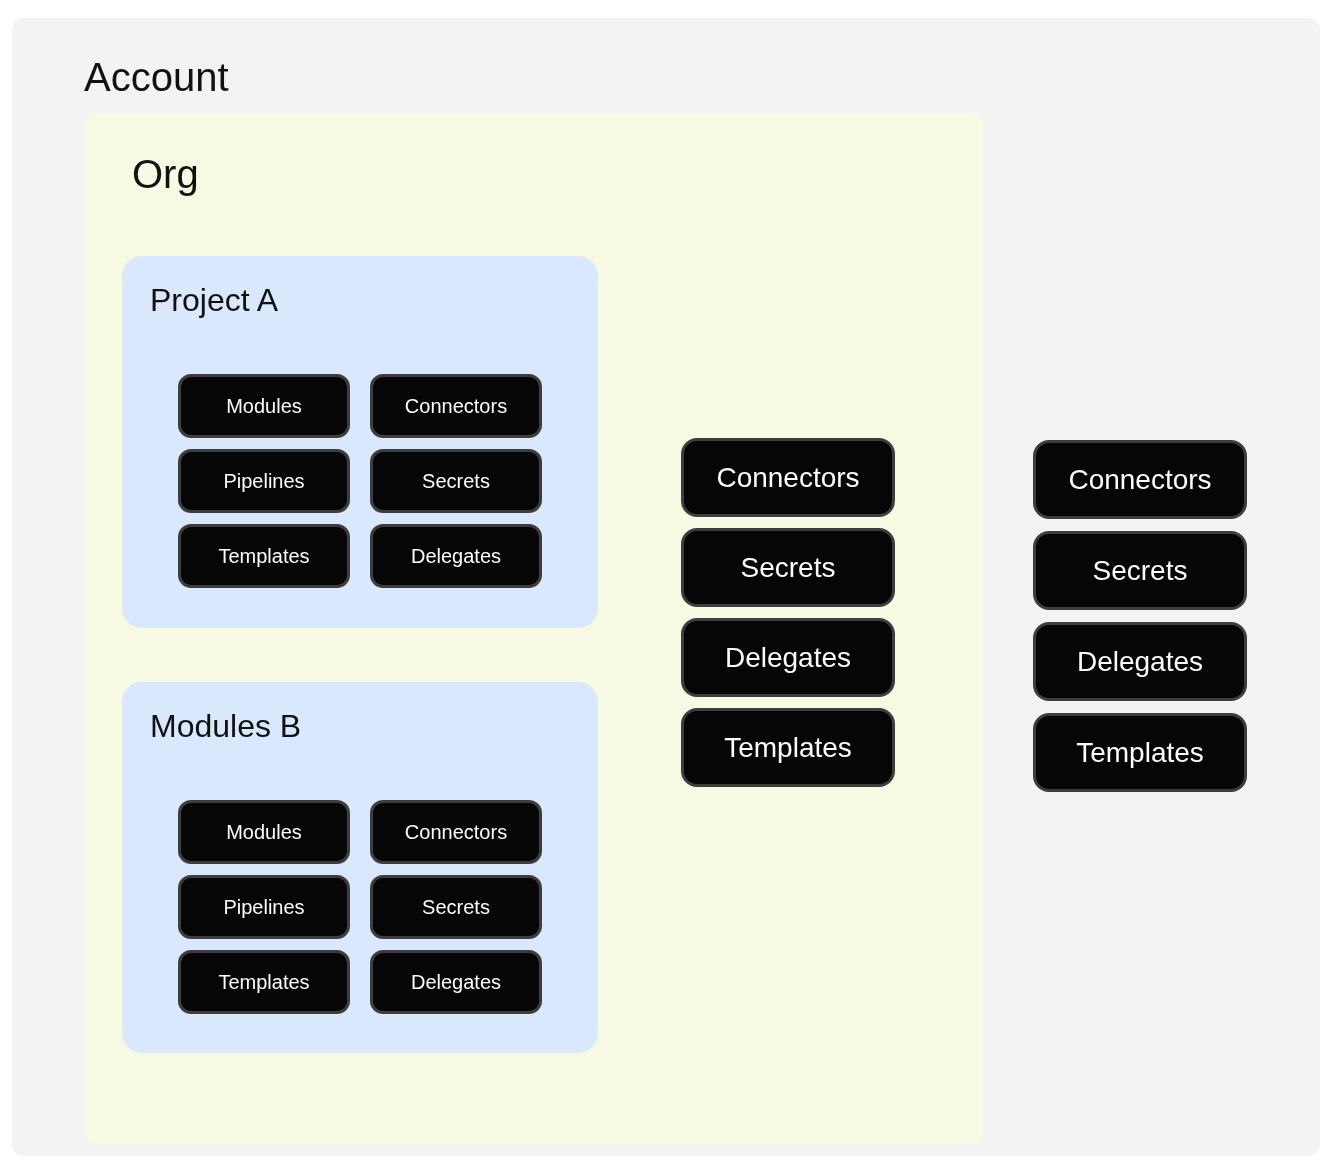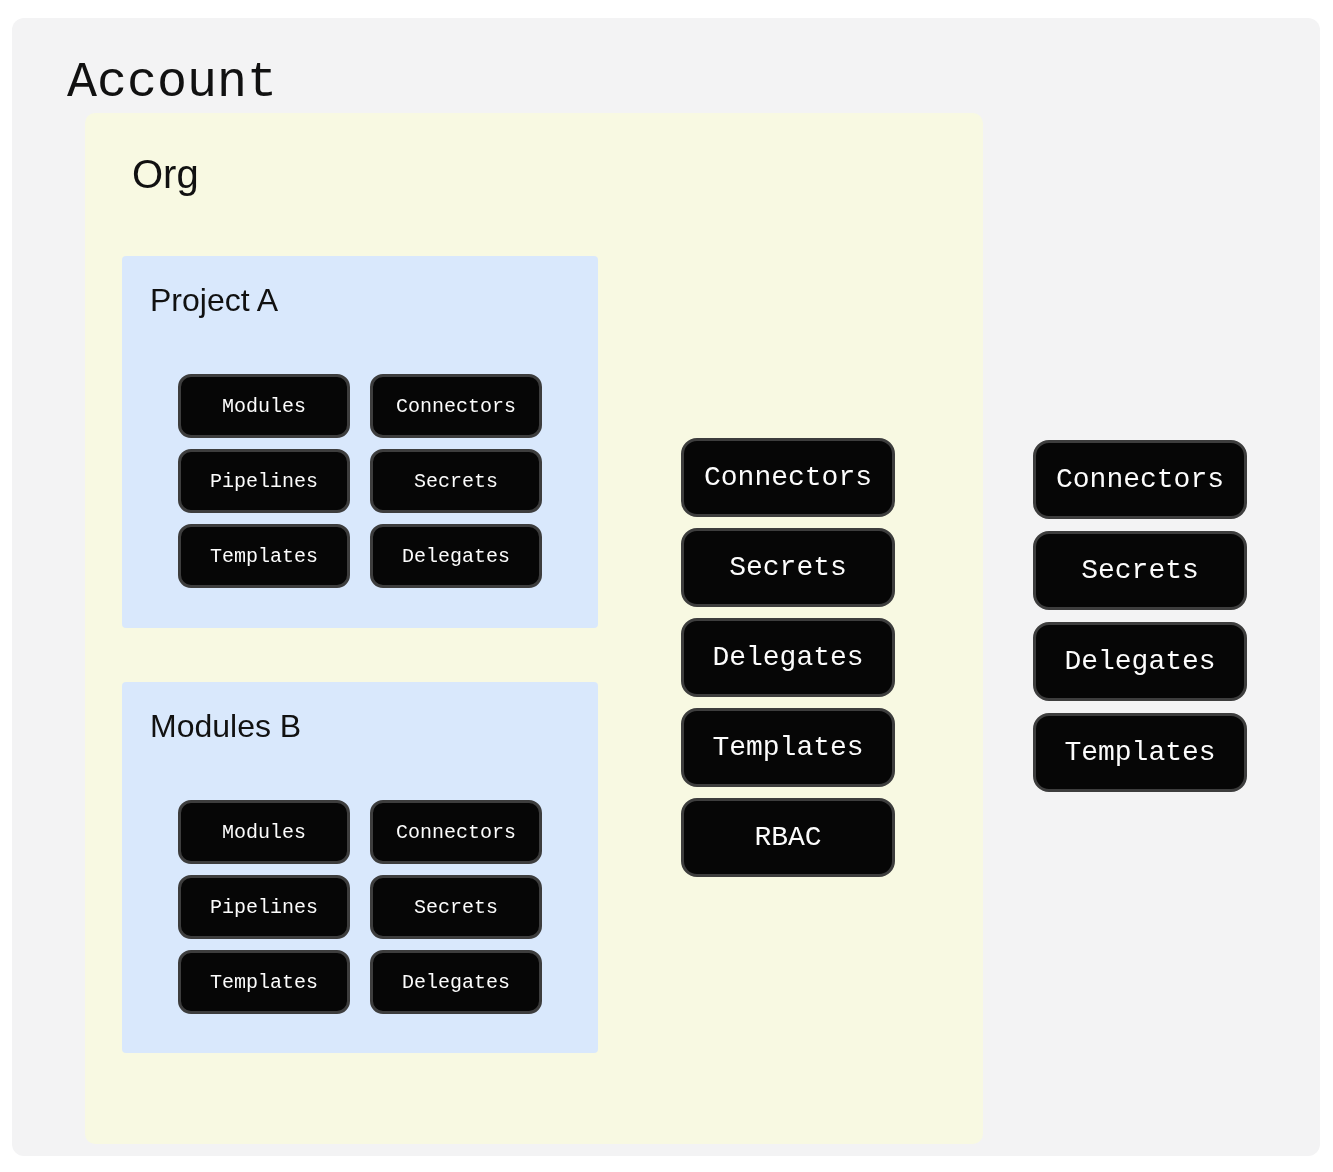--- a/index.html
+++ b/index.html
@@ -25,36 +25,36 @@
     background:var(--page_bg);
     overflow:hidden;
   }
   .box{position:absolute;}
   .account-box{
     left:12px; top:18px; width:1308px; height:1138px;
     background:var(--account_bg);
     border-radius:12px;
   }
   .account-title{
-    position:absolute; left:55px; top:36px;
-    font-size:50px; line-height:1.15; color:var(--title_text);font-family:Liberation Mono, monospace;
+    position:absolute; left:72px; top:36px;
+    font-size:40px; line-height:1.15; color:var(--title_text);
   }
   .org-box{
     left:73px; top:95px; width:898px; height:1031px; 
     background:var(--org_bg);
     border-radius:10px;
   }
   .org-title{
     position:absolute; left:47px; top:38px;
     font-size:40px; line-height:1.15; color:var(--title_text);
   }
   .project-box{
     width:476px;
     background:var(--project_bg);
-    border-radius:4px;
+    border-radius:20px;
   }
   .project-a{left:37px; top:143px; height:372px;} 
   .project-b{left:37px; top:569px; height:371px;}
   .project-title{
     position:absolute; left:28px; top:26px;
     font-size:32px; line-height:1.15; color:var(--title_text);
   }
   .project-grid{
     position:absolute; left:56px; top:118px;
     display:grid;
@@ -64,21 +64,20 @@
   }
   .node{
     background:var(--node_bg);
     border:3px solid var(--node_border);
     color:var(--node_text);
     display:flex;
     align-items:center;
     justify-content:center;
     text-align:right;
     white-space:nowrap;
-    font-family:Liberation Mono, monospace;
   }
   .node-sm{
     height:64px;
     border-radius:13px;
     font-size:20px;
   }
   .node-lg{
     width:214px;
     height:79px;
     border-radius:16px;
@@ -126,21 +125,20 @@
           <div class="node node-sm">Templates</div>
           <div class="node node-sm">Delegates</div>
         </div>
       </div>
 
       <div class="org-column">
         <div class="node node-lg">Connectors</div>
         <div class="node node-lg">Secrets</div>
         <div class="node node-lg">Delegates</div>
         <div class="node node-lg">Templates</div>
-        <div class="node node-lg">RBAC</div>
       </div>
 
     </div>
 
     <div class="account-column">
       <div class="node node-lg">Connectors</div>
       <div class="node node-lg">Secrets</div>
       <div class="node node-lg">Delegates</div>
       <div class="node node-lg">Templates</div>
     </div>

